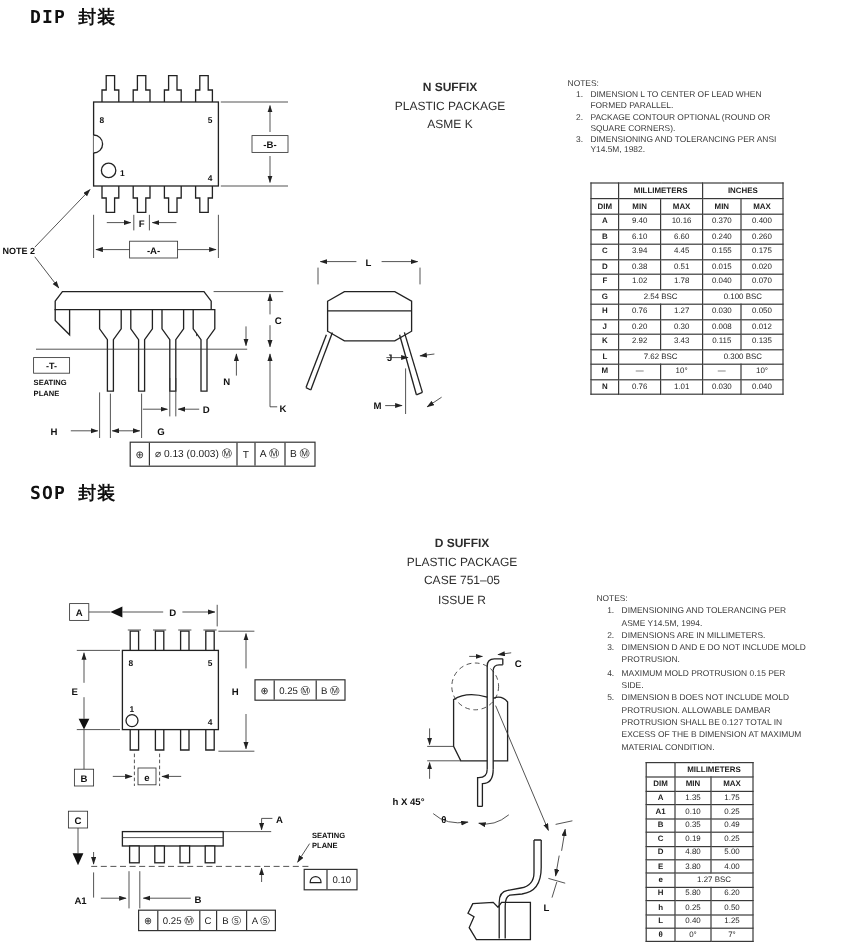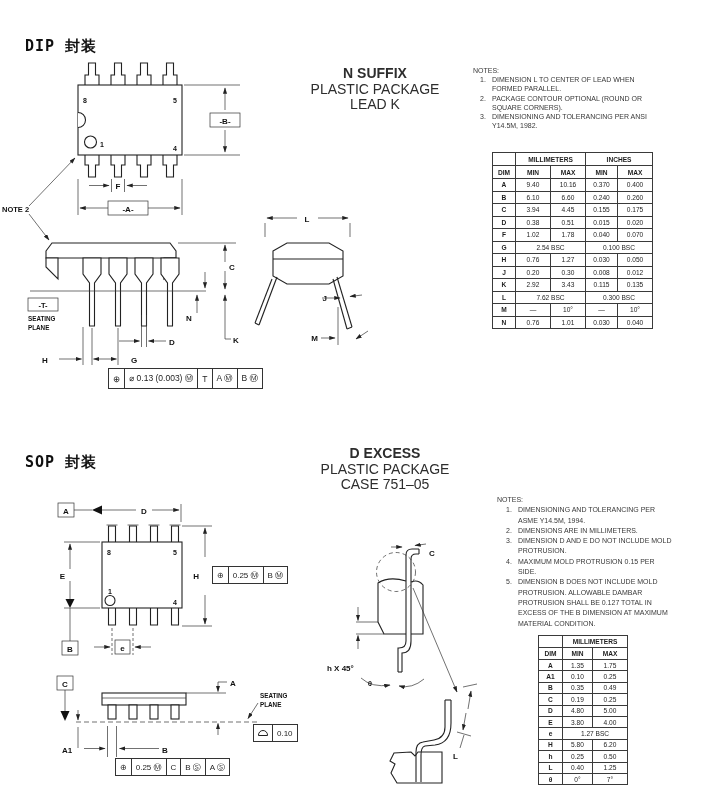--- a/index.html
+++ b/index.html
@@ -1,20 +1,20 @@
 <!DOCTYPE html>
 <html><head>
 <meta charset="utf-8">
 <style>
   html,body{margin:0;padding:0;background:#fff;}
   .page{position:relative;width:720px;height:787px;background:#fff;overflow:hidden;
         font-family:"Liberation Sans",sans-serif;color:#222;}
   .sec-title{position:absolute;font-family:"DejaVu Sans Mono",monospace;font-size:15px;
-             font-weight:700;color:#101010;letter-spacing:1px;white-space:nowrap;margin-top:32px;}
-  .suffix{position:absolute;text-align:center;color:#2d2d2d;font-size:14px;line-height:15.5px;}
+             font-weight:700;color:#101010;letter-spacing:1px;white-space:nowrap;}
+  .suffix{position:absolute;text-align:center;color:#2d2d2d;font-size:10px;line-height:15.5px;}
   .suffix .s1{font-weight:700;}
   .notes{position:absolute;font-size:7px;color:#383838;}
   .notes .nt{margin:0 0 0 0;}
   .note{display:flex;}
   .note .nn{flex:0 0 10px;margin-right:2px;text-align:left;}
   .note .ntx{width:155px;}
   .notes-dip{line-height:9.2px;}
   .notes-dip .note{padding-left:7px;}
   .notes-sop{line-height:10.3px;}
   .notes-sop .note{padding-left:9px;}
@@ -172,21 +172,21 @@
     <div class="cell">⊕</div>
     <div class="cell">⌀ 0.13 (0.003) Ⓜ</div>
     <div class="cell">T</div>
     <div class="cell">A Ⓜ</div>
     <div class="cell">B Ⓜ</div>
   </div>
 
   <div class="suffix" style="left:285px;top:66px;width:180px;">
     <div class="s1">N SUFFIX</div>
     <div>PLASTIC PACKAGE</div>
-    <div>LEAD K</div>
+    <div>ASME K</div>
   </div>
 
   <div class="notes notes-dip" style="left:473px;top:66px;width:180px;">
     <div class="nt">NOTES:</div>
     <div class="note">
         <span class="nn">1.</span>
         <span class="ntx">DIMENSION L TO CENTER OF LEAD WHEN FORMED PARALLEL.</span>
       </div>
     <div class="note">
         <span class="nn">2.</span>
@@ -295,26 +295,27 @@
     <tr>
           <td class="dimc">N</td>
           <td>0.76</td>
           <td>1.01</td>
           <td>0.030</td>
           <td>0.040</td>
         </tr>
   </tbody>
     </table>
 
-  <div class="sec-title" style="left:25px;top:421px;">SOP 封装</div>
+  <div class="sec-title" style="left:25px;top:402px;">SOP 封装</div>
 
   <div class="suffix" style="left:300px;top:446px;width:170px;">
-    <div class="s1">D EXCESS</div>
+    <div class="s1">D SUFFIX</div>
     <div>PLASTIC PACKAGE</div>
     <div>CASE 751–05</div>
+    <div>ISSUE R</div>
   </div>
 
   <svg style="left:20px;top:495px;" width="480" height="292" viewBox="0 0 480 292">
     <defs>
       <marker id="mk2" markerWidth="9" markerHeight="7" refX="8.2" refY="3" orient="auto">
         <path d="M0,0 L9,3 L0,6 Z" fill="#222"></path>
       </marker>
     </defs>
 
     <g>

